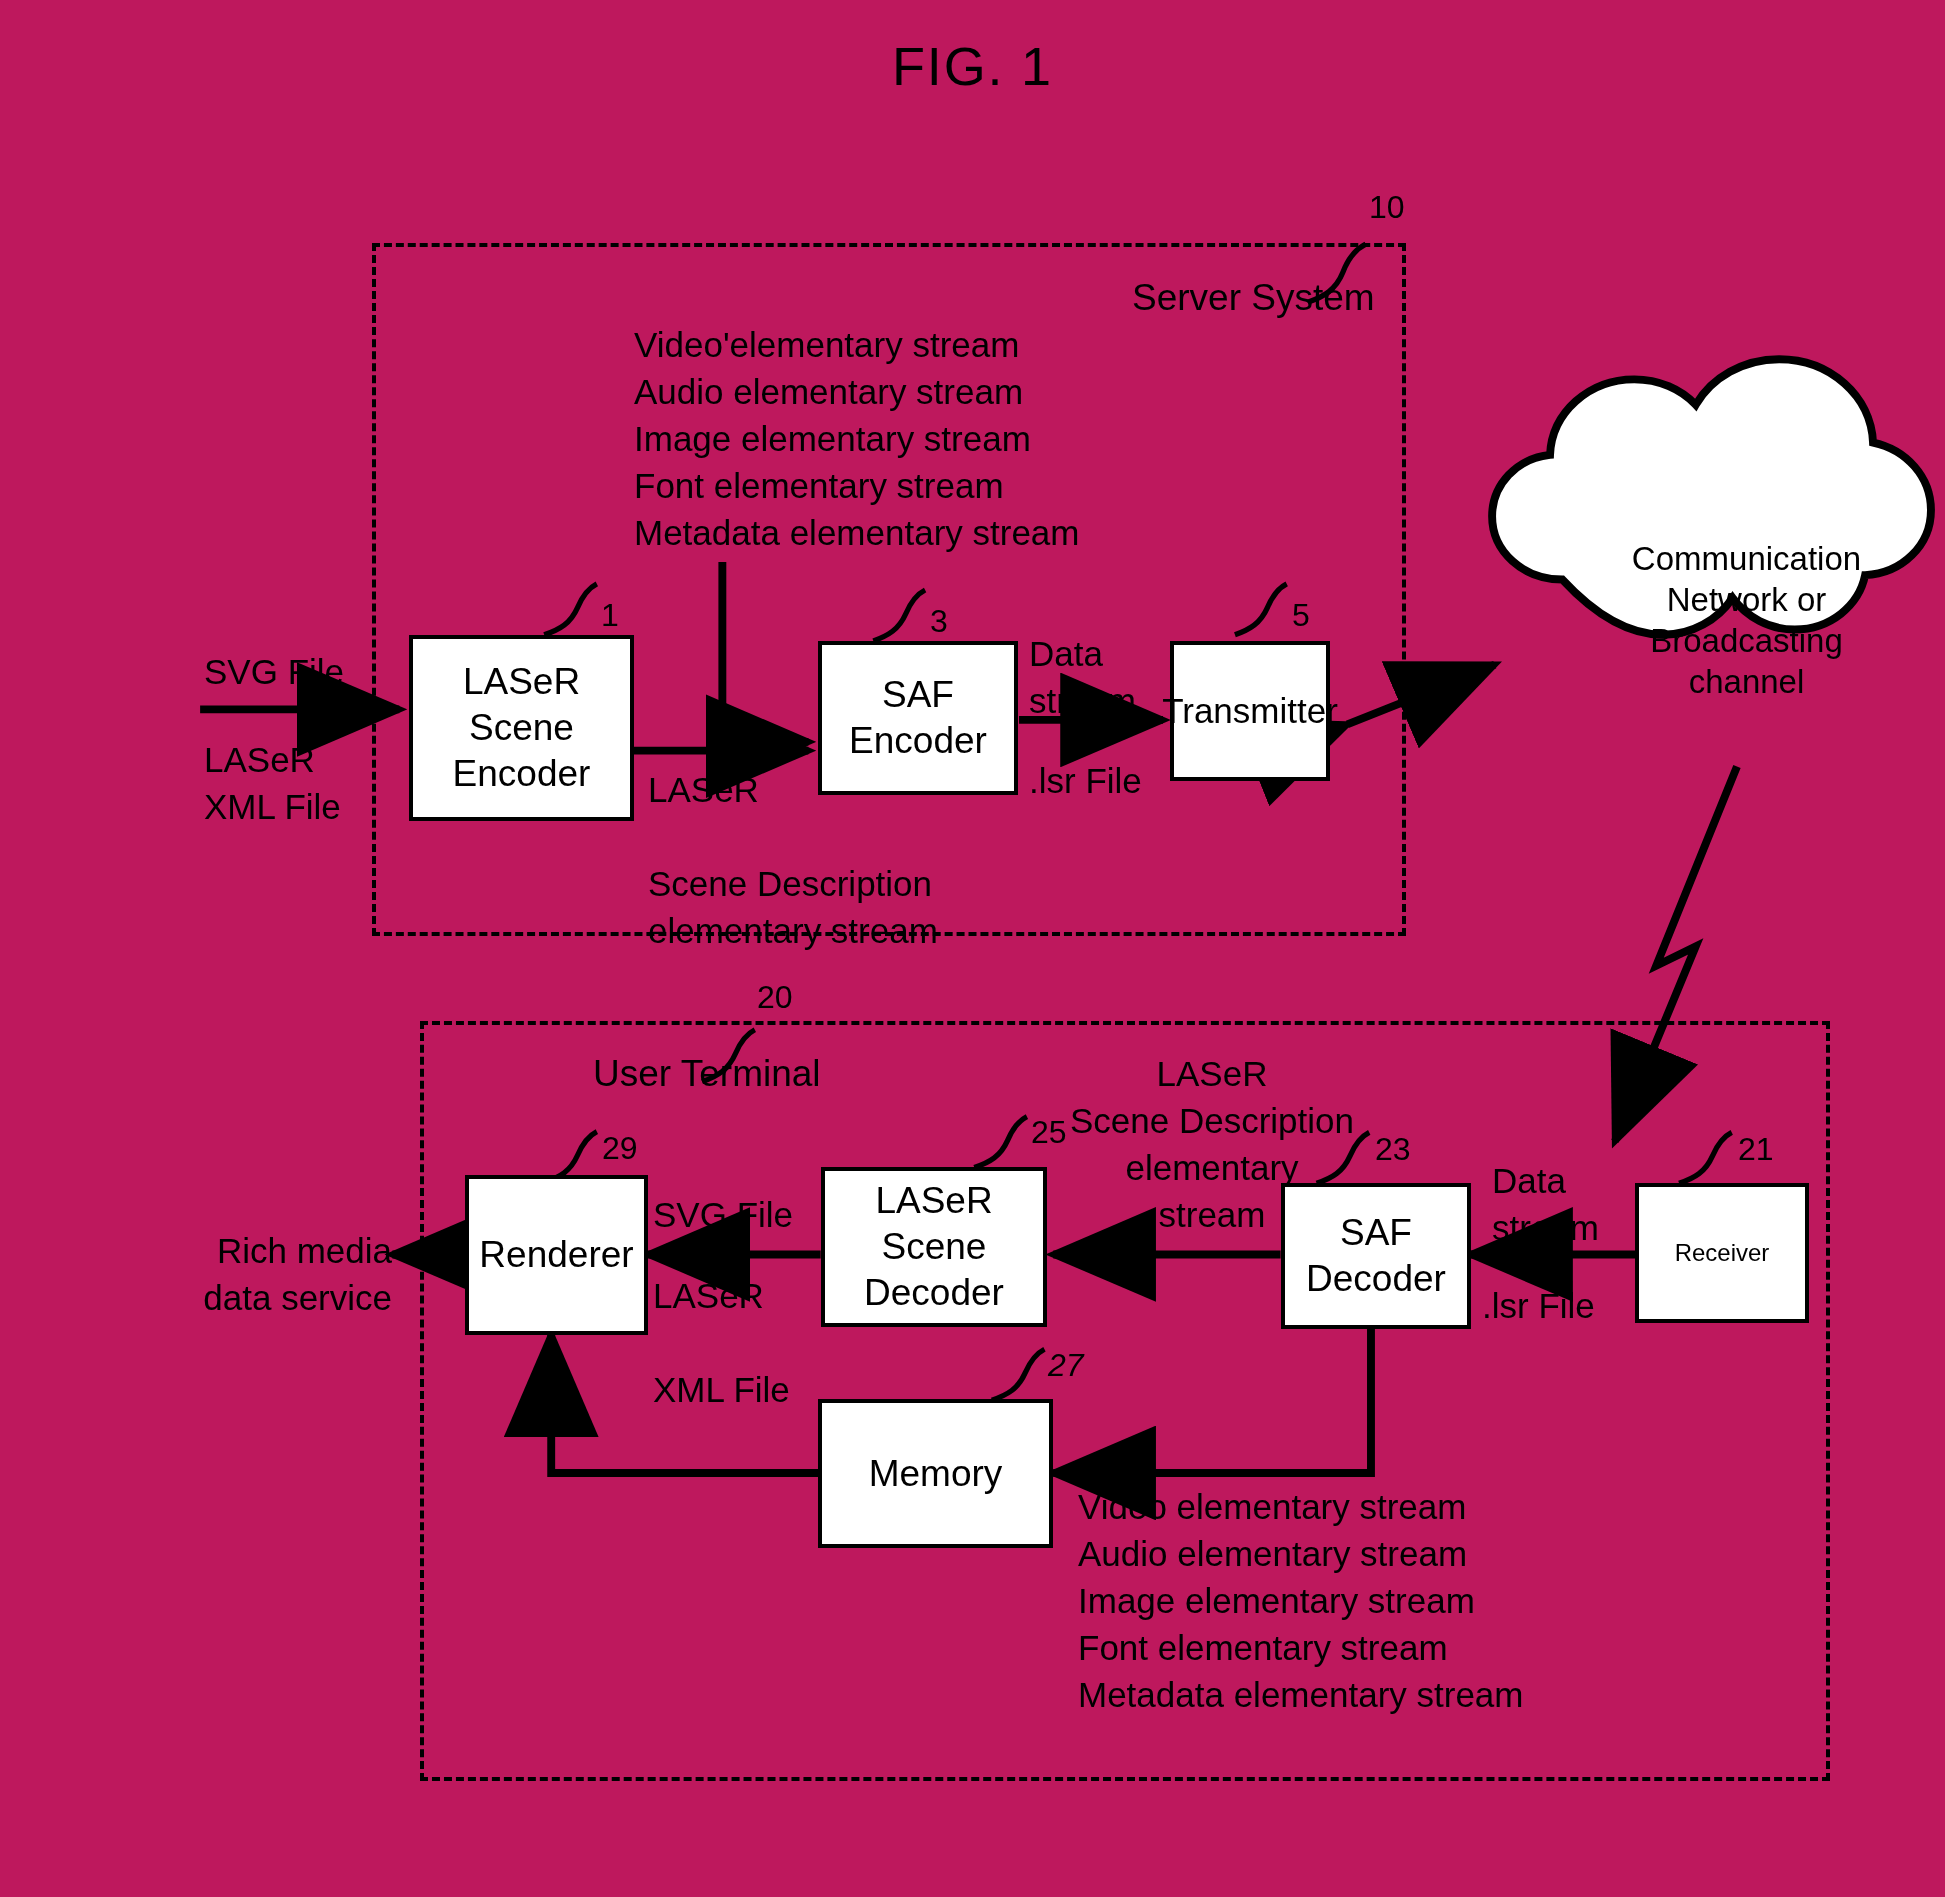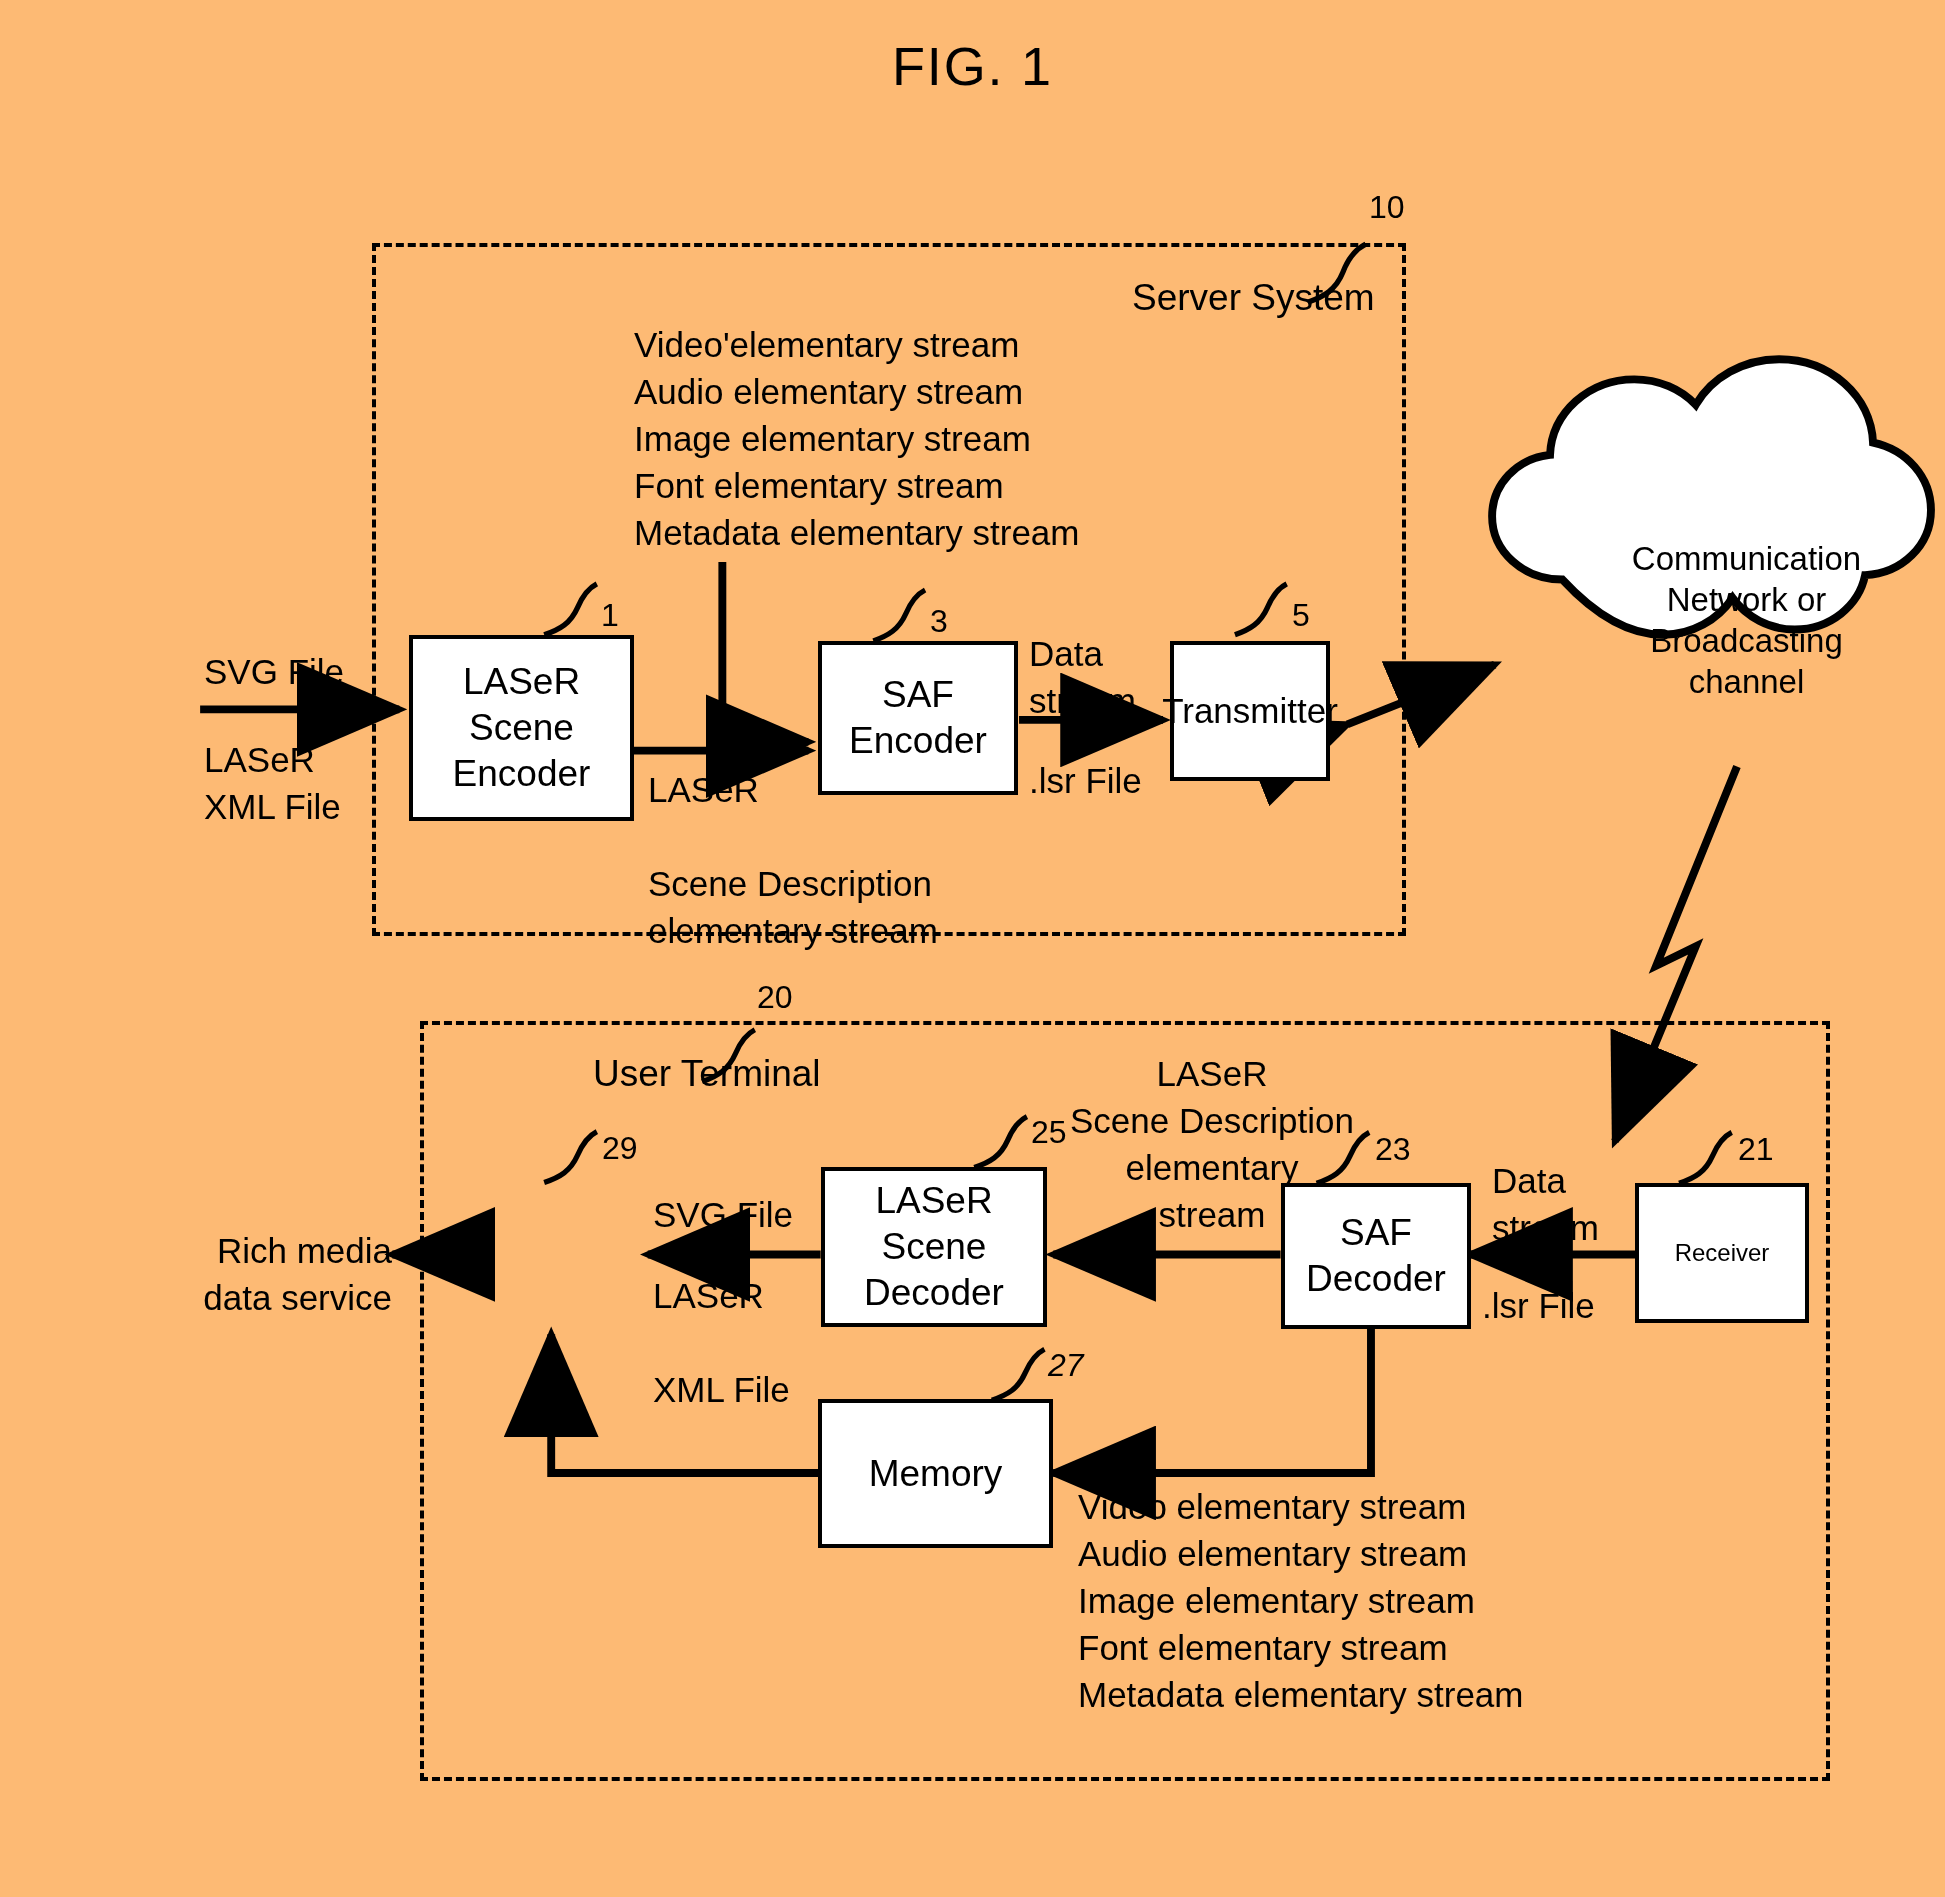--- a/index.html
+++ b/index.html
@@ -8,21 +8,21 @@
     background: #ffffff;
   }
   body {
     font-family: "Liberation Sans", sans-serif;
     color: #000000;
   }
   #page {
     position: relative;
     width: 1945px;
     height: 1898px;
-    background: #fdba74;
+    background: #be185d;
     overflow: hidden;
   }
   svg.layer {
     position: absolute;
     left: 0;
     top: 0;
     width: 1945px;
     height: 1898px;
   }
   .abs { position: absolute; }
@@ -200,20 +200,23 @@
 Network or
 Broadcasting
 channel</div>
 
   <div class="abs lbl" style="left:593px; top:1050px; font-size:37px;">User Terminal</div>
   <div class="abs refnum" style="left:757px; top:979px;">20</div>
 
   <div class="abs lbl lbl-r" style="left:0px; top:1227px; width:392px; padding-right:10.5px;">Rich media
 data service</div>
 
+  <div class="abs blockbox" style="left:465px; top:1175px; width:183px; height:160px;">
+    <span style="white-space:pre;">Renderer</span>
+  </div>
   <div class="abs refnum" style="left:602px; top:1130px;">29</div>
 
   <div class="abs blockbox" style="left:821px; top:1167px; width:226px; height:160px;">
     <span style="white-space:pre;">LASeR
 Scene
 Decoder</span>
   </div>
   <div class="abs refnum" style="left:1031px; top:1114px;">25</div>
 
   <div class="abs blockbox" style="left:818px; top:1399px; width:235px; height:149px;">

